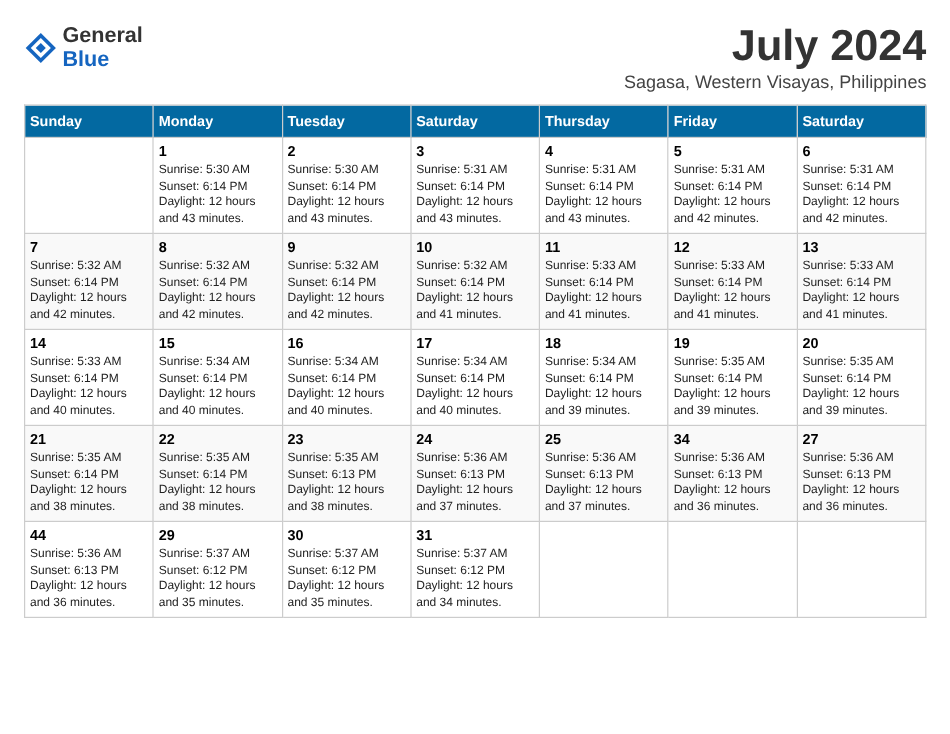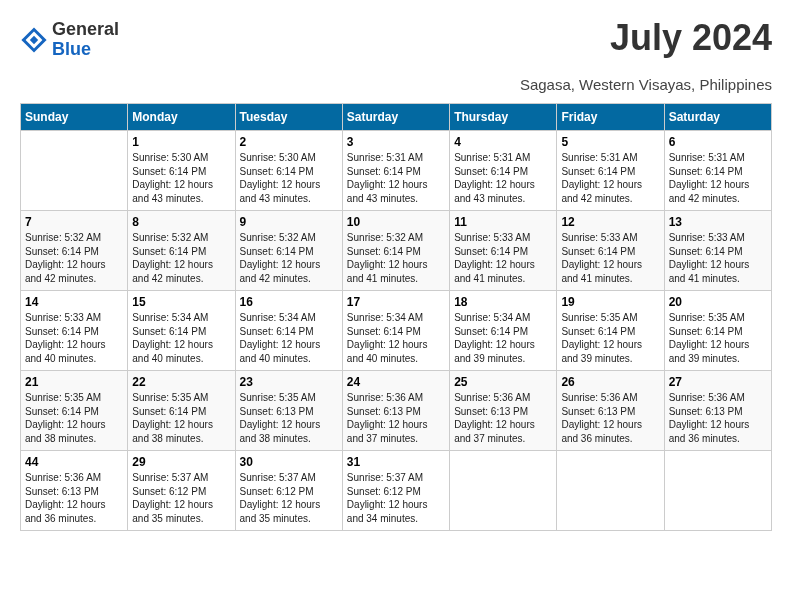--- a/index.html
+++ b/index.html
@@ -45,21 +45,21 @@
     }
     .month-title {
       font-size: 36px;
       font-weight: bold;
       color: #333;
       line-height: 1;
     }
     .location {
       font-size: 15px;
       color: #444;
-      margin-top: 20px;
+      margin-top: 4px;
     }
     table {
       width: 100%;
       border-collapse: collapse;
       font-size: 11px;
     }
     thead tr th {
       background-color: #0369a1;
       color: #fff;
       padding: 6px 4px;
@@ -304,21 +304,21 @@
 and 37 minutes.</div>
         </td>
         <td>
           <span class="day-num">25</span>
           <div class="day-info" style="white-space: pre-line;">Sunrise: 5:36 AM
 Sunset: 6:13 PM
 Daylight: 12 hours
 and 37 minutes.</div>
         </td>
         <td>
-          <span class="day-num">26</span>
+          <span class="day-num">34</span>
           <div class="day-info" style="white-space: pre-line;">Sunrise: 5:36 AM
 Sunset: 6:13 PM
 Daylight: 12 hours
 and 36 minutes.</div>
         </td>
         <td>
           <span class="day-num">27</span>
           <div class="day-info" style="white-space: pre-line;">Sunrise: 5:36 AM
 Sunset: 6:13 PM
 Daylight: 12 hours

